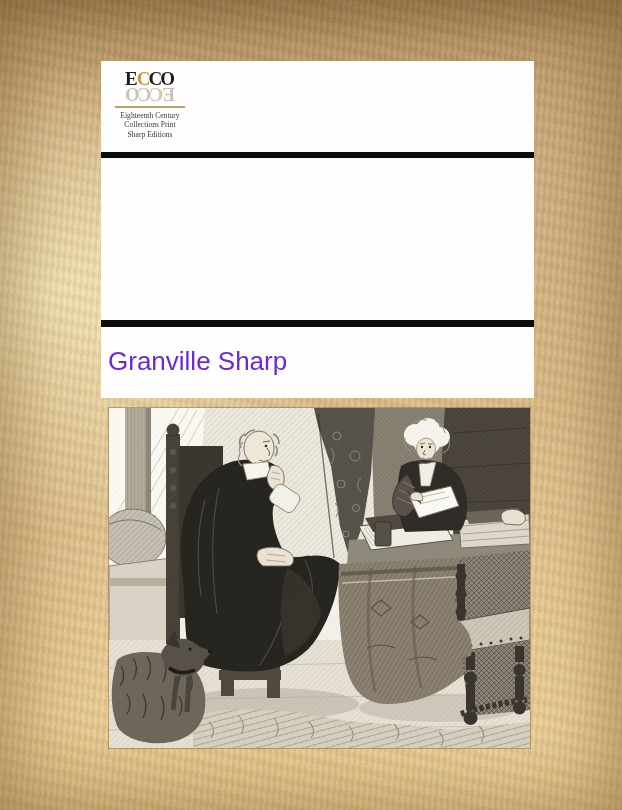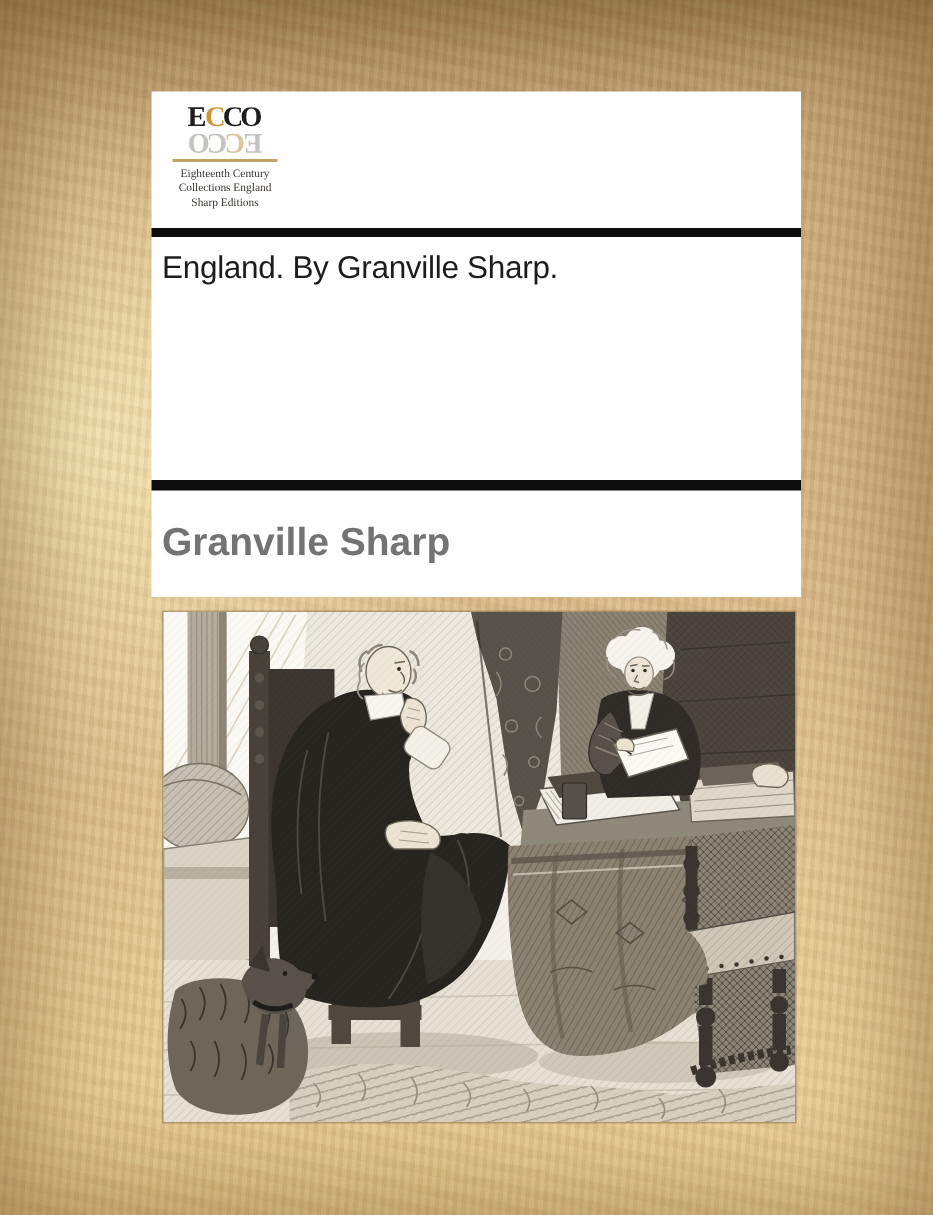--- a/index.html
+++ b/index.html
@@ -34,43 +34,42 @@
   .logo-mirror .accent{color:#dcc69c;}
   .logo-rule{height:2px;background:#c2a169;margin:4px 2px 3px 2px;}
   .logo-line{font-family:Liberation Serif, serif;font-size:7.6px;line-height:9.4px;color:#3b3833;}
   .category{position:absolute;right:11px;top:33px;font-size:27px;color:#171717;letter-spacing:0px;}
   .bar{position:absolute;left:0;right:0;background:#0c0c0c;}
   .bar.top{top:91px;height:6px;}
   .bar.bottom{top:259px;height:7px;}
   .title{position:absolute;top:97px;left:7px;right:4px;color:#1c1c1c;
     font-size:21px;line-height:22.7px;letter-spacing:-0.2px;padding-top:10px;white-space:nowrap;}
   .author{position:absolute;top:266px;left:7px;right:6px;height:71px;}
-  .author-name{position:absolute;left:0;top:19px;font-size:26px;color:#737373;font-weight:bold;}
+  .author-name{position:absolute;left:0;top:19px;font-size:26px;color:#6d28d9;}
   .illus{position:absolute;left:109px;top:408px;width:421px;height:340px;}
   .illus svg{display:block;width:421px;height:340px;outline:1px solid rgba(120,95,58,.45);}
 </style>
 </head>
 <body>
 
 <div class="bg"></div>
 
 <div class="card">
   <div class="header">
     <div class="logo">
       <div class="logo-word"><span>E</span><span class="accent">C</span><span>C</span><span>O</span></div>
       <div class="logo-word logo-mirror"><span>E</span><span class="accent">C</span><span>C</span><span>O</span></div>
       <div class="logo-rule"></div>
       <div class="logo-line">Eighteenth Century</div>
-      <div class="logo-line">Collections England</div>
+      <div class="logo-line">Collections Print</div>
       <div class="logo-line">Sharp Editions</div>
     </div>
   </div>
   <div class="bar top"></div>
   <div class="title">
-    <div>England. By Granville Sharp.</div>
   </div>
   <div class="bar bottom"></div>
   <div class="author">
     <div class="author-name">Granville Sharp</div>
   </div>
 </div>
 
 <div class="illus" role="img" aria-label="Black-and-white engraving: an elderly man in a dark gown sits pensively in a high-backed wooden chair beside a bright window; a woman in a white cap sits at a table draped with an oriental carpet holding a letter over books; a shaggy dog sits on the floor at lower left on a fur rug.">
 <svg viewBox="0 0 421 340" xmlns="http://www.w3.org/2000/svg">
   <defs>

